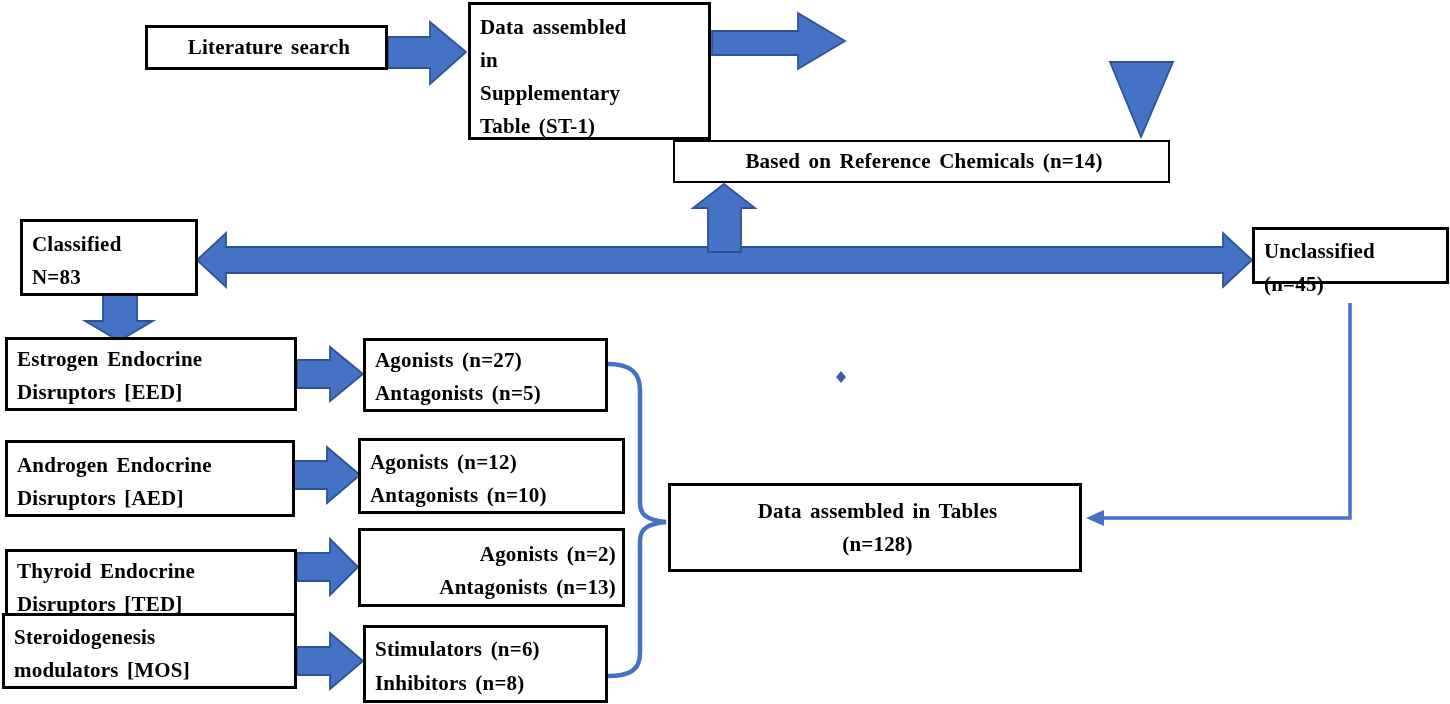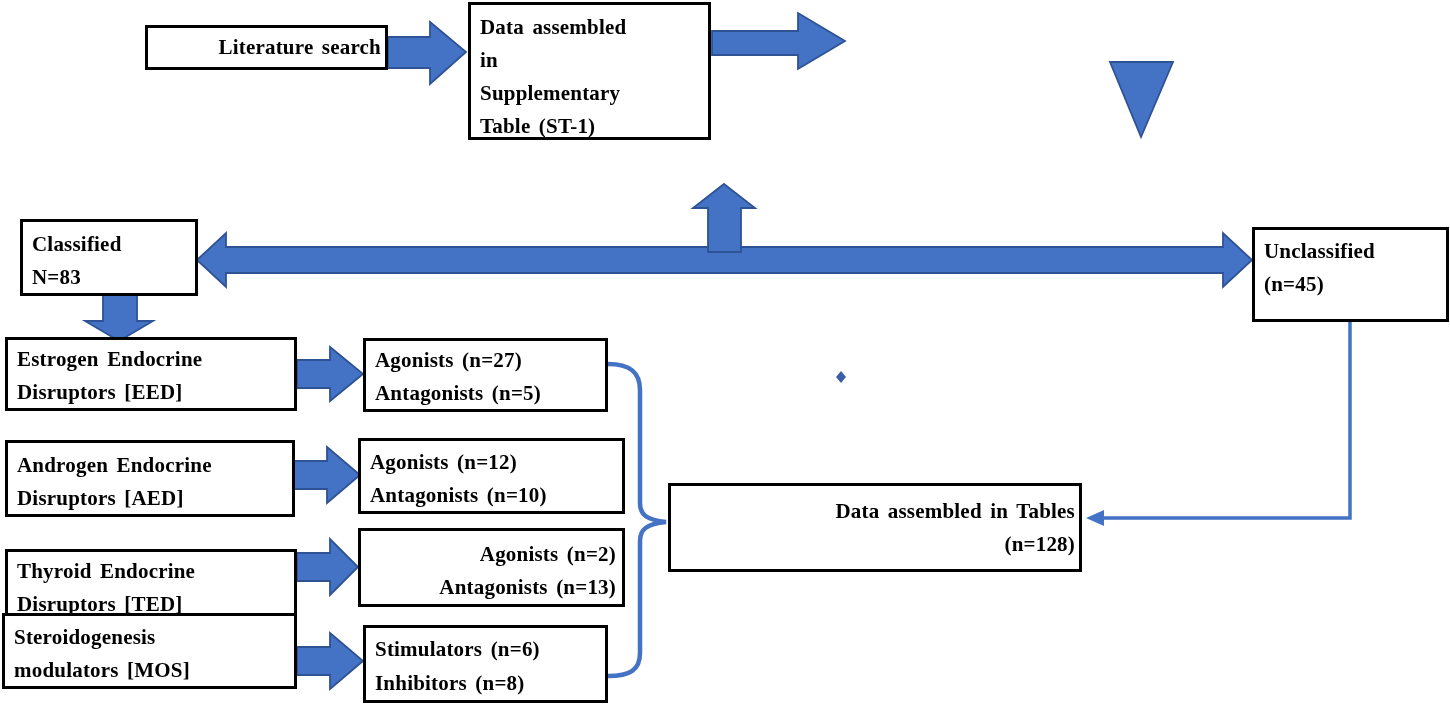--- a/index.html
+++ b/index.html
@@ -25,29 +25,29 @@
     border: 3px solid #000000;
     color: #000000;
     font-weight: bold;
     font-size: 21px;
     line-height: 34px;
     white-space: pre-line;
     letter-spacing: 0.2px;
     word-spacing: 3px;
     padding: 3px 6px 3px 9px;
   }
-  .center-h { text-align: right; padding-right: 4px; }
+  .center-h { text-align: center; padding-right: 4px; }
   .vcenter { display: flex; flex-direction: column; justify-content: center; }
 
   #literature-search        { left: 145px; top: 25px;  width: 243px; height: 45px;  line-height: 37px;}
   #data-assembled-st1       { left: 468px; top: 2px;   width: 243px; height: 138px; line-height: 33px; padding-top: 6px;}
   #literature-classifications{ left: 845px; top: 15px; width: 340px; height: 44px;  line-height: 36px;}
   #based-on-reference       { left: 673px; top: 140px; width: 497px; height: 43px;  border-width: 2px; line-height: 37px;}
   #classified               { left: 20px;  top: 219px; width: 178px; height: 77px;  line-height: 33px; padding-top: 6px;}
-  #unclassified             { left: 1252px;top: 227px; width: 197px; height: 95px;  line-height: 33px; padding-top: 5px;}
+  #unclassified             { left: 1252px;top: 227px; width: 197px; height: 57px;  line-height: 33px; padding-top: 5px;}
   #eed                      { left: 5px;   top: 337px; width: 292px; height: 74px;  line-height: 33px;}
   #aed                      { left: 5px;   top: 440px; width: 290px; height: 77px;  line-height: 33px; padding-top: 6px;}
   #ted                      { left: 5px;   top: 549px; width: 292px; height: 74px;  line-height: 33px;}
   #mos                      { left: 2px;   top: 613px; width: 295px; height: 76px;  line-height: 33px; padding-top: 5px;}
   #eed-results              { left: 363px; top: 338px; width: 245px; height: 74px;  line-height: 33px;}
   #aed-results              { left: 358px; top: 438px; width: 267px; height: 76px;  line-height: 33px; padding-top: 5px;}
   #ted-results              { left: 358px; top: 528px; width: 267px; height: 79px;  line-height: 33px; padding-top: 7px; text-align: right;}
   #mos-results              { left: 363px; top: 625px; width: 245px; height: 78px;  line-height: 34px; padding-top: 4px;}
   #tables-box               { left: 668px; top: 483px; width: 414px; height: 89px;  line-height: 33px;}
 </style>
@@ -86,20 +86,21 @@
   </svg>
 
   <div class="node center-h vcenter" id="literature-search">Literature search</div>
 
   <div class="node" id="data-assembled-st1">Data assembled
 in
 Supplementary
 Table (ST-1)</div>
 
 
+  <div class="node center-h vcenter" id="based-on-reference">Based on Reference Chemicals (n=14)</div>
 
   <div class="node" id="classified">Classified
 N=83</div>
 
   <div class="node" id="unclassified">Unclassified
 (n=45)</div>
 
   <div class="node" id="eed">Estrogen Endocrine
 Disruptors [EED]</div>
 

